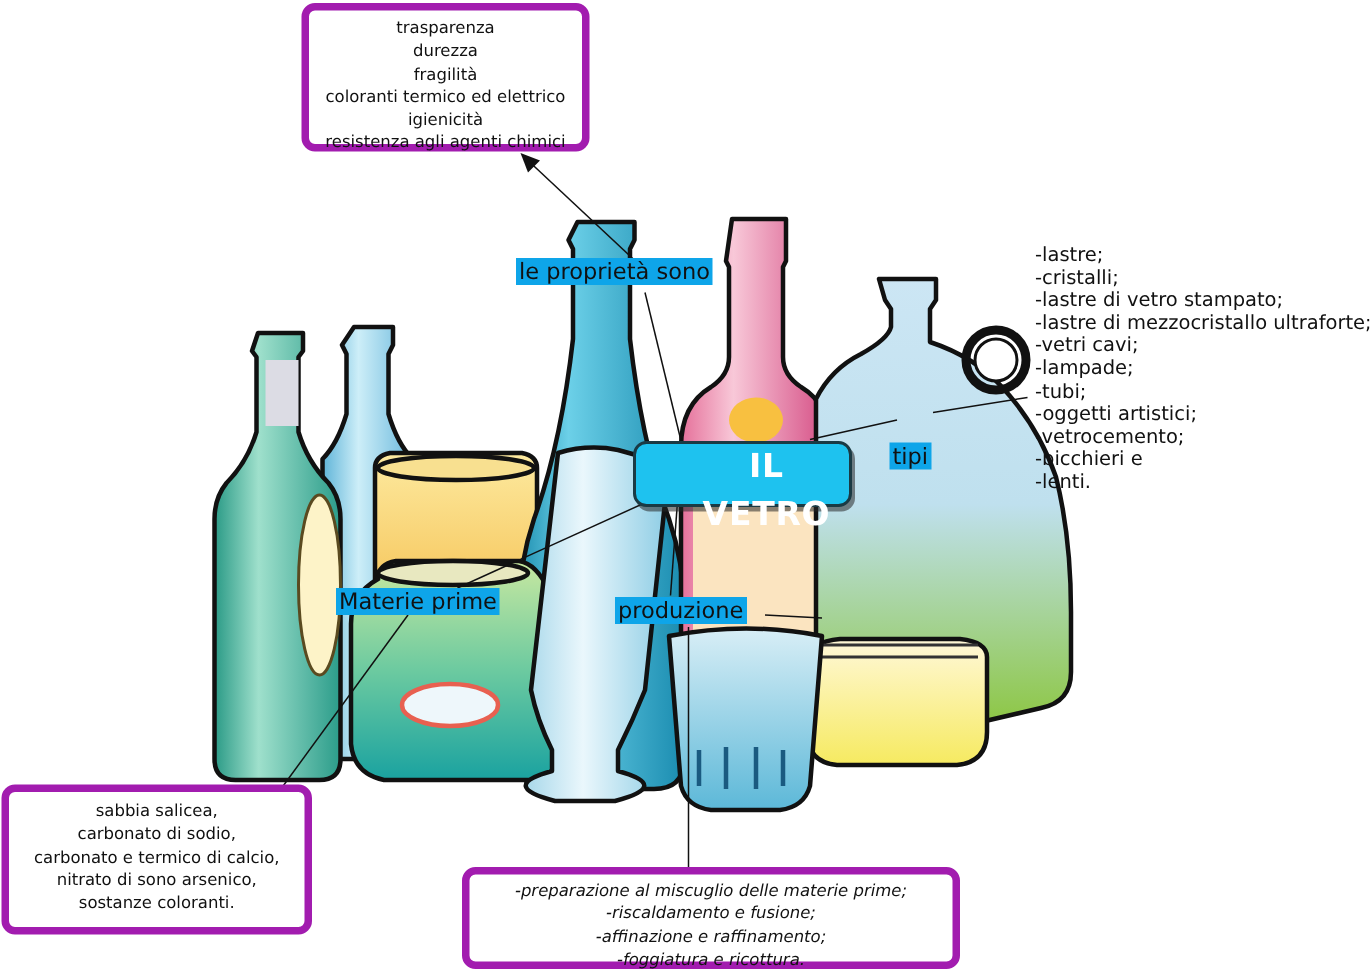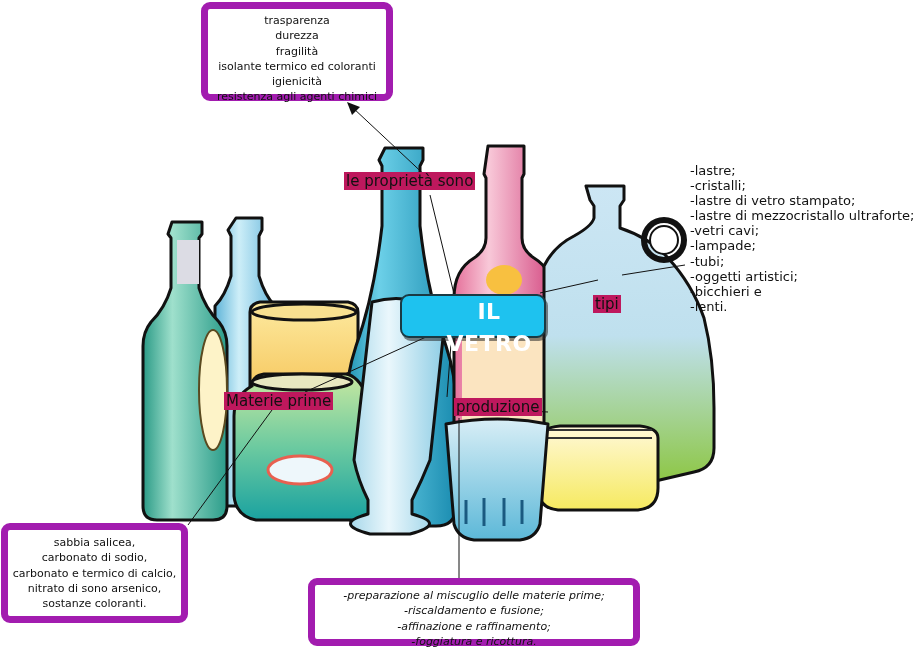--- a/index.html
+++ b/index.html
@@ -1,25 +1,25 @@
 <!DOCTYPE html>
 <html><head>
 <meta charset="utf-8">
 <style>
   html, body { margin: 0; padding: 0; background: #ffffff; }
   body { width: 913px; height: 650px; position: relative; overflow: hidden;
          font-family: "DejaVu Sans", sans-serif; color: #111; }
   #canvas { position: absolute; left: 0; top: 0; width: 913px; height: 650px; }
-  .note-box { position: absolute; background: #fff; border: 7px solid #a21caf; border-radius: 9px;
+  .note-box { position: absolute; background: #fff; border: 5px solid #a21caf; border-radius: 9px;
               box-sizing: border-box; text-align: center; font-size: 11px; line-height: 15.3px;
               padding: 4px 4px; }
   .note-box .line { display: block; white-space: nowrap; }
   .free-list { position: absolute; text-align: left; font-size: 13px; line-height: 15.1px; }
   .free-list .line { display: block; white-space: nowrap; }
-  .label { position: absolute; background: #be185d; font-size: 15px; line-height: 18px;
+  .label { position: absolute; background: #0ea5e9; font-size: 15px; line-height: 18px;
            padding: 0 2px; white-space: nowrap; }
   .center-node { position: absolute; background: #1ec2ef; border: 2px solid #1a3a44; border-radius: 9px;
                  color: #fff; font-weight: bold; font-size: 22px; line-height: 32px; text-align: center;
                  box-sizing: border-box; letter-spacing: 0.5px; box-shadow: 2px 3px 0 rgba(40,40,40,0.55); }
 </style>
 </head>
 <body>
 
 <svg id="canvas" viewBox="0 0 913 650" xmlns="http://www.w3.org/2000/svg">
   <defs>
@@ -134,51 +134,52 @@
     <line x1="510" y1="410" x2="548" y2="412"></line>
     <line x1="459" y1="418" x2="459" y2="580"></line>
   </g>
   <polygon points="347,102 360,107 352,115" fill="#111"></polygon>
 </svg>
 
 <div class="note-box" style="left:201px; top:2px; width:192px; height:99px;">
   <span class="line">trasparenza</span>
   <span class="line">durezza</span>
   <span class="line">fragilità</span>
-  <span class="line">isolante termico ed coloranti</span>
+  <span class="line">coloranti termico ed elettrico</span>
   <span class="line">igienicità</span>
   <span class="line">resistenza agli agenti chimici</span>
 </div>
 
 <div class="free-list" style="left:690px; top:163px; width:220px;">
   <span class="line">-lastre;</span>
   <span class="line">-cristalli;</span>
   <span class="line">-lastre di vetro stampato;</span>
   <span class="line">-lastre di mezzocristallo ultraforte;</span>
   <span class="line">-vetri cavi;</span>
   <span class="line">-lampade;</span>
   <span class="line">-tubi;</span>
   <span class="line">-oggetti artistici;</span>
+  <span class="line">-vetrocemento;</span>
   <span class="line">-bicchieri e</span>
   <span class="line">-lenti.</span>
 </div>
 
-<div class="note-box" style="left:1px; top:523px; width:187px; height:100px; padding-top:5px;">
+<div class="note-box" style="left:1px; top:523px; width:207px; height:100px; padding-top:5px;">
   <span class="line">sabbia salicea,</span>
   <span class="line">carbonato di sodio,</span>
   <span class="line">carbonato e termico di calcio,</span>
   <span class="line">nitrato di sono arsenico,</span>
   <span class="line">sostanze coloranti.</span>
 </div>
 
 <div class="note-box" style="left:308px; top:578px; width:332px; height:68px; padding-top:3px;font-style:italic;">
   <span class="line">-preparazione al miscuglio delle materie prime;</span>
   <span class="line">-riscaldamento e fusione;</span>
   <span class="line">-affinazione e raffinamento;</span>
   <span class="line">-foggiatura e ricottura.</span>
 </div>
 
 <div class="label" style="left:344px; top:172px;">le proprietà sono</div>
 <div class="label" style="left:593px; top:267px;margin-top:28px;">tipi</div>
 <div class="label" style="left:224px; top:392px;">Materie prime</div>
-<div class="label" style="left:410px; top:398px;margin-left:44px;">produzione</div>
+<div class="label" style="left:410px; top:398px;">produzione</div>
 
-<div class="center-node" style="left:400px; top:294px; width:146px; height:44px;padding-left:32px;">IL VETRO</div>
+<div class="center-node" style="left:422px; top:294px; width:146px; height:44px;padding-left:32px;">IL VETRO</div>
 
 </body></html>

